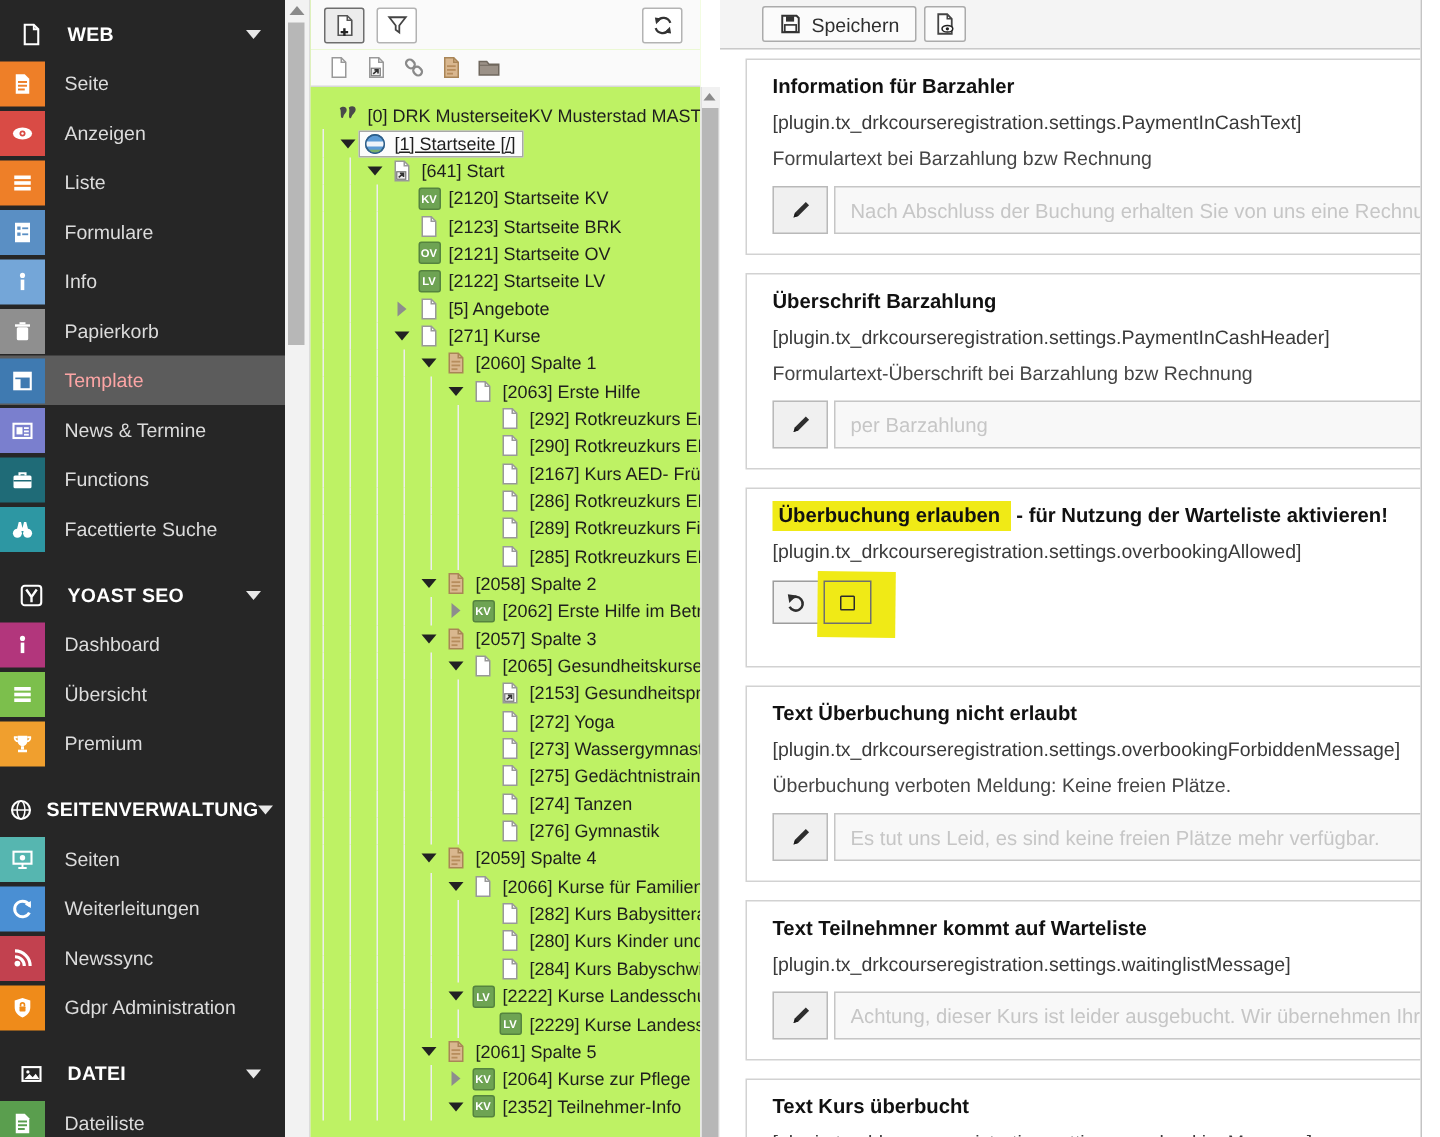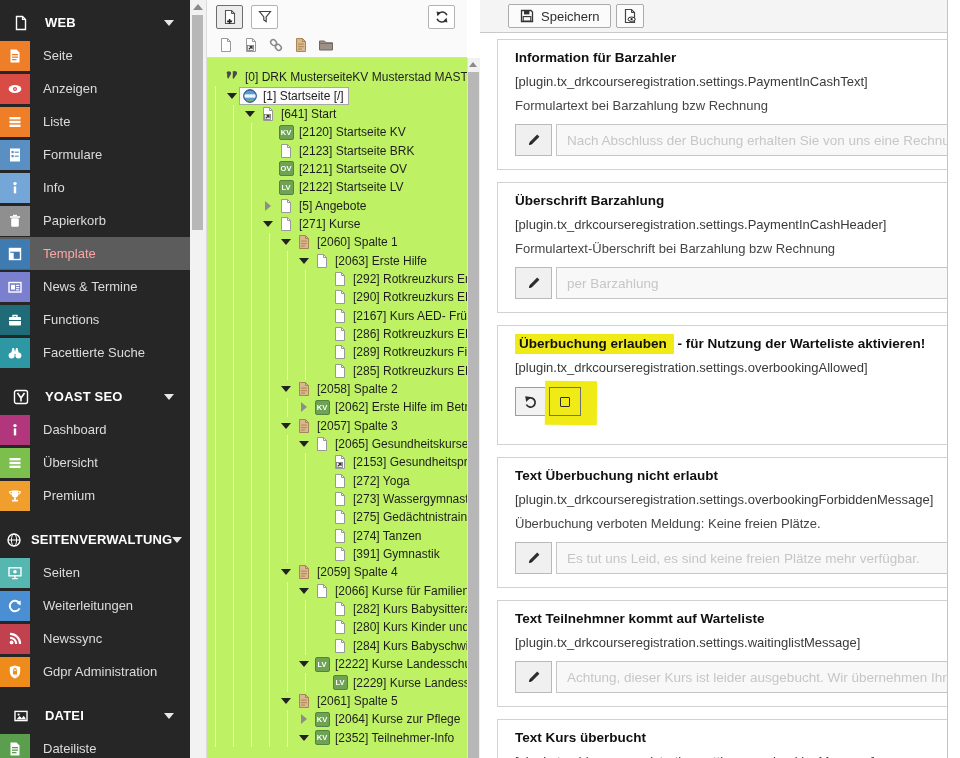--- a/index.html
+++ b/index.html
@@ -34,21 +34,21 @@
   #drag-row { height:25px; display:flex; align-items:center; gap:9px; padding-left:11px; background:#fafafa; border-bottom:1px solid #d8d8d8; }
 
   #tree { padding-top:10px; font-size:12px; color:#1e1e1e; }
   .trow { height:18.35px; display:flex; align-items:center; white-space:nowrap; cursor:pointer; }
   .ind { width:18px; height:100%; flex:none; position:relative; }
   .ind::before { content:''; position:absolute; left:8px; top:0; bottom:0; border-left:1px solid #ededed; }
   .expander { width:14px; flex:none; display:flex; align-items:center; justify-content:center; cursor:pointer; }
   .expander .open { width:0;height:0;border-left:5px solid transparent;border-right:5px solid transparent;border-top:6px solid #222; }
   .expander .closed { width:0;height:0;border-top:5px solid transparent;border-bottom:5px solid transparent;border-left:6px solid #8d8d8d; }
   .nodebox { display:flex; align-items:center; padding:0 4px 0 2px; border:1px solid transparent; }
-  .trow.selected .nodebox { border:1px solid #a8a8a8; background:#fcfcfc; }
+  .trow.selected .nodebox { border:1px solid #a8a8a8; background:#fcfcfc;text-decoration:underline; }
   .node-icon { width:16px; height:16px; flex:none; margin-right:5px; display:flex; align-items:center; justify-content:center; }
   .badge { width:15px; height:15px; border-radius:2px; background:#6ea353; color:#fff; font-size:7.5px; font-weight:bold; display:flex; align-items:center; justify-content:center; border:1px solid #55833f; }
 
   #tree-scroll { position:absolute; left:467px; top:0; width:13px; height:758px; background:#fff; }
   #tree-scroll .track { position:absolute; top:58px; bottom:0; left:0; right:0; background:#f1f1f1; border-left:1px solid #e0e0e0; }
   #tree-scroll .arrow-up { position:absolute; top:62px; left:2px; width:0; height:0; border-left:4.5px solid transparent; border-right:4.5px solid transparent; border-bottom:5px solid #8a8a8a; }
   #tree-scroll .thumb { position:absolute; top:72px; bottom:0; left:1px; width:11px; background:#b7b7b7; }
 
   
   #main { position:absolute; left:480px; top:0; width:467px; height:758px; overflow:hidden; background:#fff; }
@@ -930,21 +930,21 @@
           <span class="expander"></span>
           <span class="nodebox">
             <span class="node-icon">
               <span style="display: inline-flex;">
                 <svg width="16" height="16" viewBox="0 0 16 16" xmlns="http://www.w3.org/2000/svg">
                   <path d="M3.5 1.5h6l3 3v10h-9z" fill="#fff" stroke="#999" stroke-width="1"></path>
                   <path d="M9.5 1.5v3h3" fill="none" stroke="#999"></path>
                 </svg>
               </span>
             </span>
-            <span>[391] Gymnastik</span>
+            <span>[276] Gymnastik</span>
           </span>
         </div>
         <div class="trow">
           <span class="ind"></span>
           <span class="ind"></span>
           <span class="ind"></span>
           <span class="ind"></span>
           <span class="expander">
             <span class="open"></span>
           </span>

